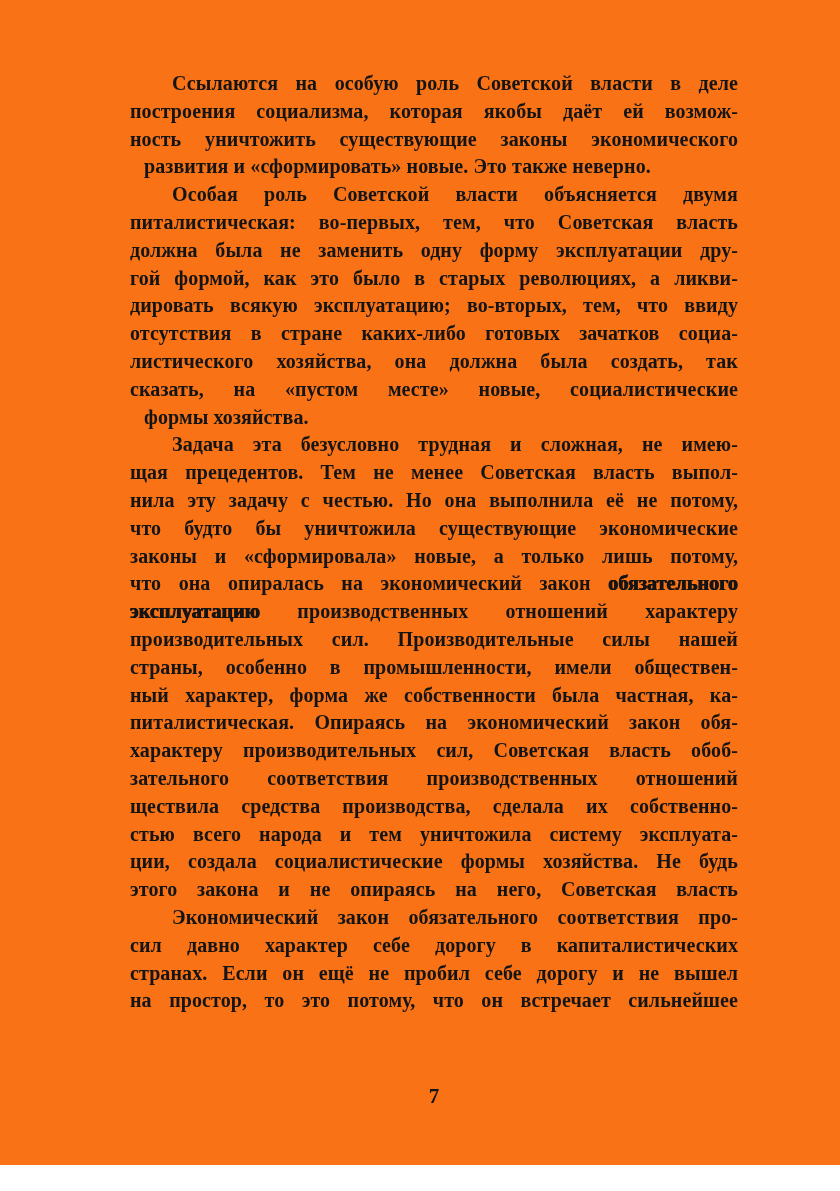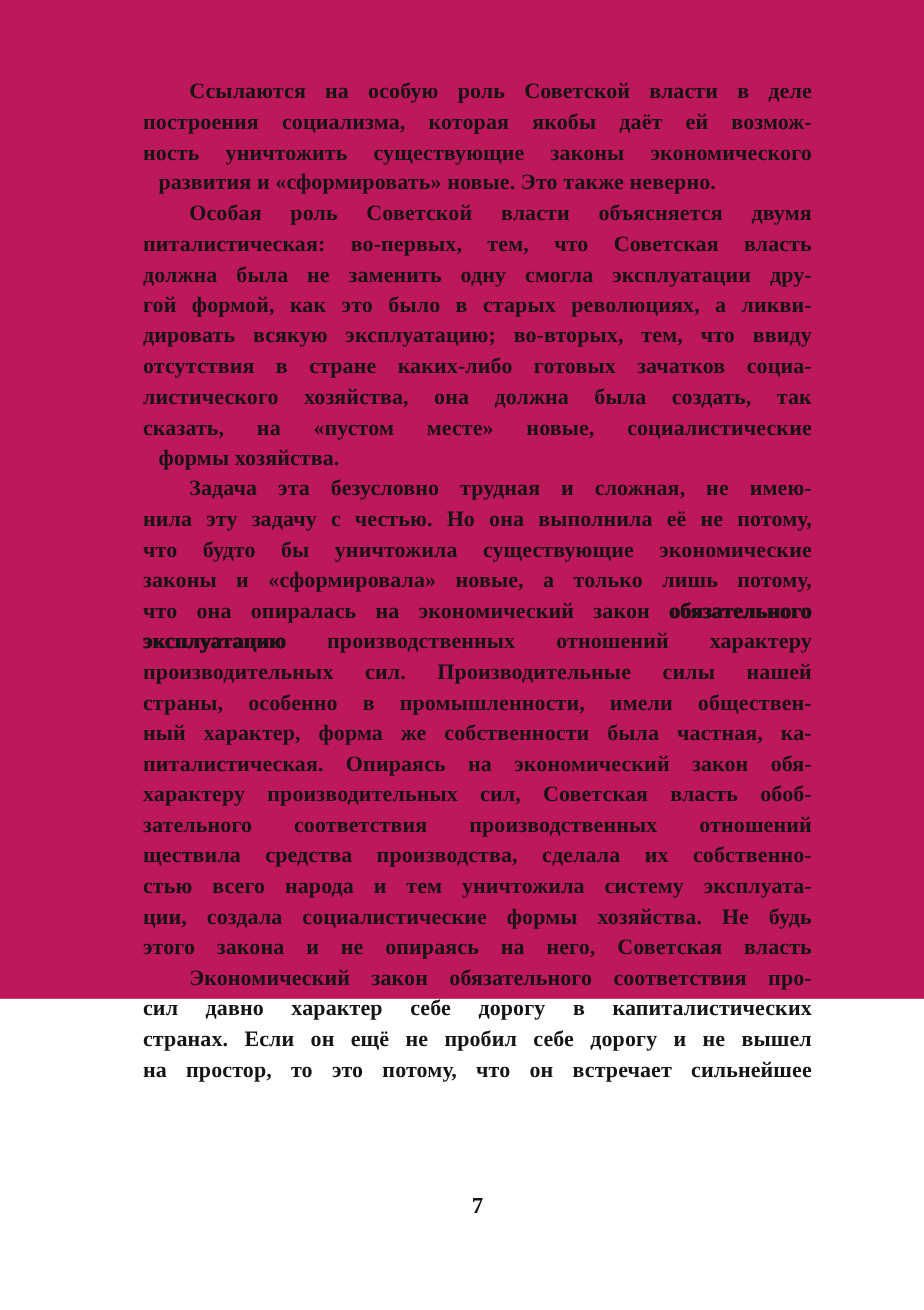--- a/index.html
+++ b/index.html
@@ -6,22 +6,22 @@
     margin: 0;
     padding: 0;
     width: 840px;
     height: 1191px;
     background: #ffffff;
     overflow: hidden;
   }
   .page {
     position: relative;
     width: 840px;
-    height: 908px;
-    background: #be185d;
+    height: 1165px;
+    background: #f97316;
     color: #141414;
     font-family: "Liberation Serif", "DejaVu Serif", serif;
     font-weight: bold;
   }
   .text-block {
     position: absolute;
     left: 130px;
     top: 70px;
     width: 608px;
   }
@@ -56,30 +56,31 @@
   <div class="text-block">
       <div class="paragraph">
         <div class="line indent">Ссылаются на особую роль Советской власти в деле</div>
         <div class="line">построения социализма, которая якобы даёт ей возмож-</div>
         <div class="line">ность уничтожить существующие законы экономического</div>
         <div class="line flush-left">развития и «сформировать» новые. Это также неверно.</div>
       </div>
       <div class="paragraph">
         <div class="line indent">Особая роль Советской власти объясняется двумя</div>
         <div class="line">питалистическая: во-первых, тем, что Советская власть</div>
-        <div class="line">должна была не заменить одну смогла эксплуатации дру-</div>
+        <div class="line">должна была не заменить одну форму эксплуатации дру-</div>
         <div class="line">гой формой, как это было в старых революциях, а ликви-</div>
         <div class="line">дировать всякую эксплуатацию; во-вторых, тем, что ввиду</div>
         <div class="line">отсутствия в стране каких-либо готовых зачатков социа-</div>
         <div class="line">листического хозяйства, она должна была создать, так</div>
         <div class="line">сказать, на «пустом месте» новые, социалистические</div>
         <div class="line flush-left">формы хозяйства.</div>
       </div>
       <div class="paragraph">
         <div class="line indent">Задача эта безусловно трудная и сложная, не имею-</div>
+        <div class="line">щая прецедентов. Тем не менее Советская власть выпол-</div>
         <div class="line">нила эту задачу с честью. Но она выполнила её не потому,</div>
         <div class="line">что будто бы уничтожила существующие экономические</div>
         <div class="line">законы и «сформировала» новые, а только лишь потому,</div>
         <div class="line"><span>что она опиралась на экономический закон </span><span class="extra-bold">обязательного</span></div>
         <div class="line"><span class="extra-bold">эксплуатацию</span><span> производственных отношений характеру</span></div>
         <div class="line">производительных сил. Производительные силы нашей</div>
         <div class="line">страны, особенно в промышленности, имели обществен-</div>
         <div class="line">ный характер, форма же собственности была частная, ка-</div>
         <div class="line">питалистическая. Опираясь на экономический закон обя-</div>
         <div class="line">характеру производительных сил, Советская власть обоб-</div>

